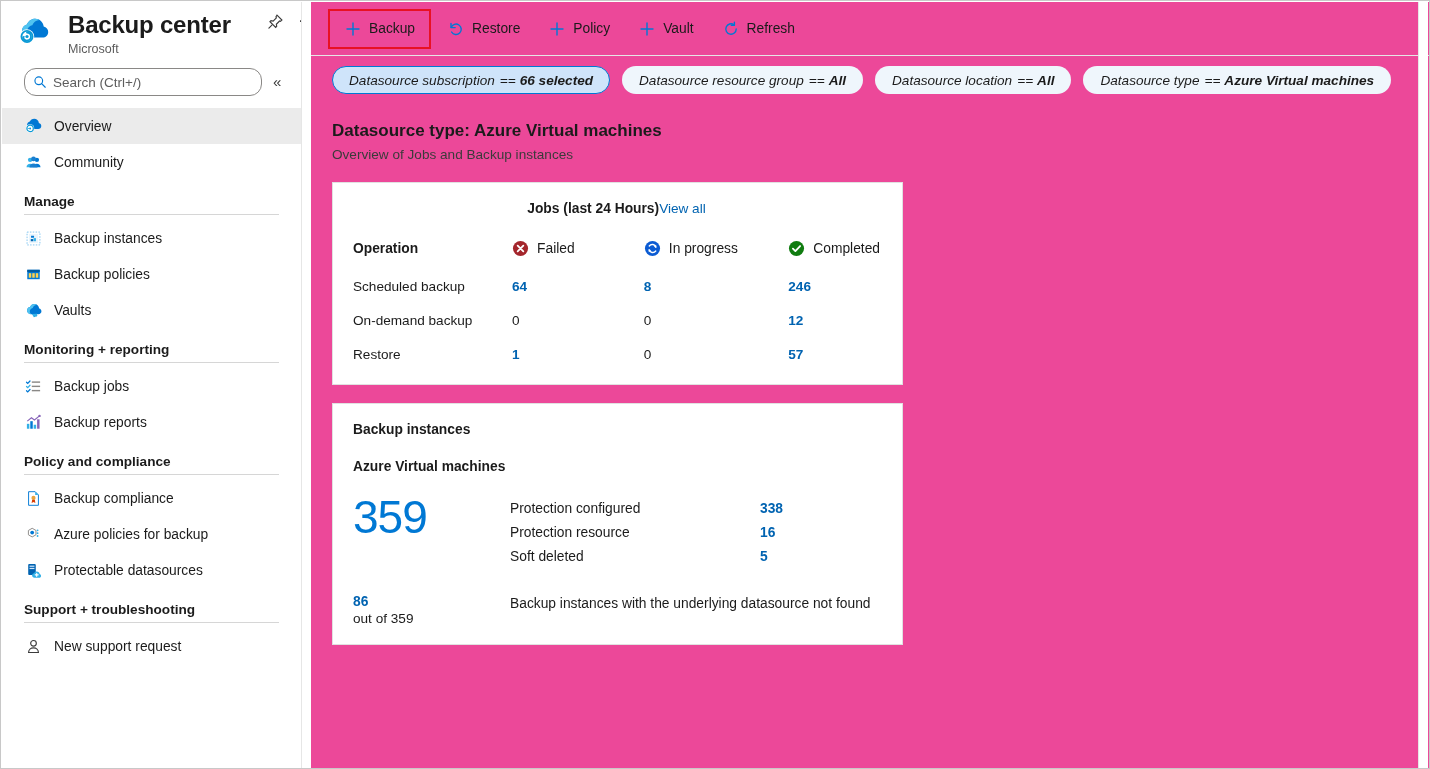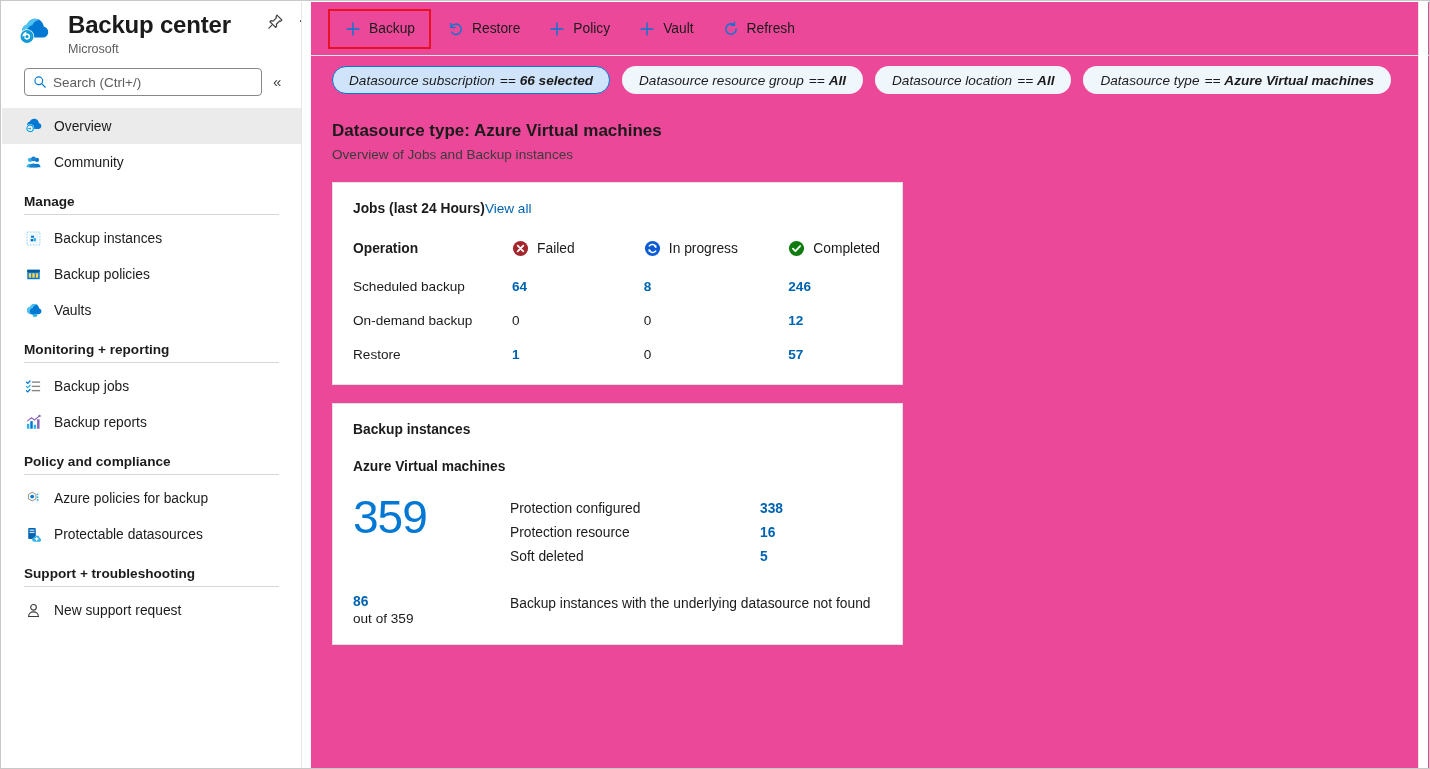--- a/index.html
+++ b/index.html
@@ -74,21 +74,21 @@
   .search-row {
     display: flex;
     align-items: center;
     padding: 0 0 0 22px;
     height: 40px;
   }
   .search-box {
     position: relative;
     width: 238px; height: 28px;
     border: 1px solid #8a8886;
-    border-radius: 4px;
+    border-radius: 12px;
     background: #fff;
     display: flex;
     align-items: center;
   }
   .search-box .s-icon {
     margin: 0 6px 0 8px;
     display: flex; align-items: center;
     color: #0078d4;
   }
   .search-box input {
@@ -228,21 +228,21 @@
   .card {
     width: 571px;
     background: #fff;
     border: 1px solid #e1e1e1;
     padding: 18px 22px 18px 20px;
     margin-bottom: 18px;
   }
   .card-head {
     display: flex;
     align-items: baseline;
-    justify-content: flex-start;
+    justify-content: center;
     margin-bottom: 24px;
   }
   .card-title {
     font-size: 13.8px;
     font-weight: 700;
     color: #1b1b1b;
   }
   .link {
     color: #0063b1;
     font-size: 13.6px;
@@ -501,20 +501,31 @@
             </svg>
           </span>
           <span class="nav-label">Backup reports</span>
         </div>
       </div>
 
       <div class="nav-group">
         <div class="nav-group-title">Policy and compliance</div>
         <div class="nav-group-rule"></div>
 
+        <div class="nav-item">
+          <span class="nav-ico">
+            <svg viewBox="0 0 18 18" width="17" height="17">
+              <path d="M3.8 1.8h7l3.4 3.4v11h-10.4z" fill="#fff" stroke="#0078d4" stroke-width="1"></path>
+              <path d="M10.8 1.8l3.4 3.4h-3.4z" fill="#32b0e7"></path>
+              <circle cx="9" cy="8.4" r="2.2" fill="#e8a33d"></circle>
+              <path d="M7.6 10.2l-.6 3.6 2-1.1 2 1.1-.6-3.6z" fill="#d83b01"></path>
+            </svg>
+          </span>
+          <span class="nav-label">Backup compliance</span>
+        </div>
 
         <div class="nav-item">
           <span class="nav-ico">
             <svg viewBox="0 0 18 18" width="17" height="17">
               <path d="M7.6 2.4l-4 2.3v4.6l4 2.3 4-2.3V4.7z" fill="none" stroke="#8a8886" stroke-width="1"></path>
               <circle cx="7.6" cy="7" r="2" fill="#0078d4"></circle>
               <circle cx="13.3" cy="4.6" r="1" fill="#32b0e7"></circle>
               <circle cx="13.3" cy="7.6" r="1" fill="#32b0e7"></circle>
               <circle cx="13.3" cy="10.6" r="1" fill="#32b0e7"></circle>
             </svg>

